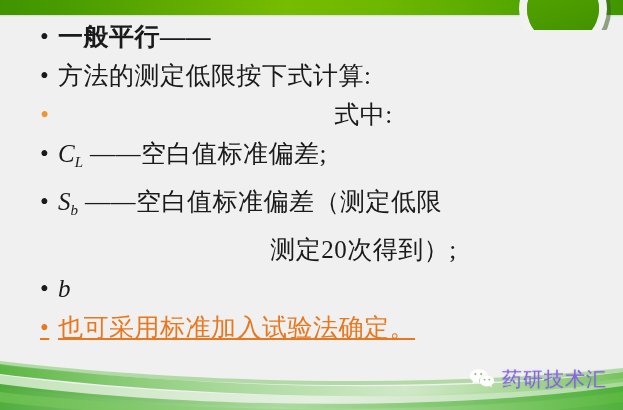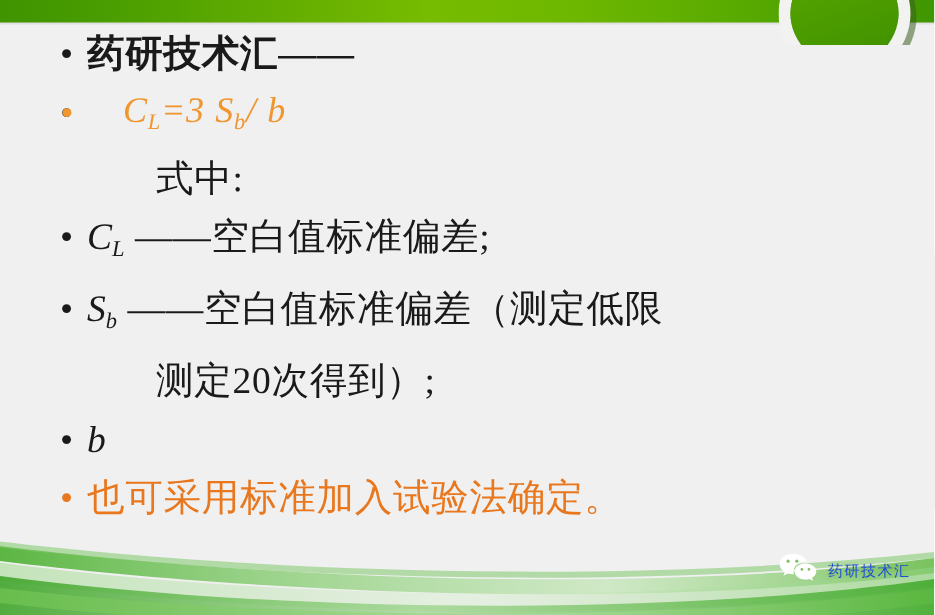--- a/index.html
+++ b/index.html
@@ -94,25 +94,25 @@
     letter-spacing: 0.5px;
     white-space: nowrap;
   }
   .bullet {
     position: absolute;
     left: 40px;
     top: 0;
     font-size: 25px;
     line-height: 39px;
   }
-  .line-nobullet { padding-left: 104px; }
+  .line-nobullet { padding-left: 104px; justify-content: center; }
 
   .txt-bold { font-weight: bold; }
   .orange { color: #e8771e; }
-  .line.orange, .line.orange .bullet { color: #e8771e; }
+  .line.orange, .line.orange .bullet { color: #e8771e; text-decoration: underline; }
 
   
   .formula {
     color: #f0952f;
     font-style: italic;
     font-size: 24px;
     padding-left: 82px;
     line-height: 36px;
   }
   .formula .var { font-style: italic; }
@@ -151,22 +151,22 @@
     position: absolute;
     right: 16px;
     bottom: 17px;
     display: flex;
     align-items: center;
     gap: 7px;
     z-index: 6;
   }
   .wm-icon { display: block; }
   .wm-text {
-    color: #1d4ed8;
-    font-size: 10px;
+    color: #8b5cf6;
+    font-size: 20px;
     font-family: Liberation Serif, serif;
     letter-spacing: 1px;
     text-shadow: 0 0 2px rgba(120,170,90,0.55);
   }
 </style>
 </head>
 <body>
 
 <div id="slide">
 
@@ -176,32 +176,30 @@
   <div class="corner-arc">
     <div class="ring-dark"></div>
     <div class="ring-white"></div>
     <div class="ring-inner"></div>
   </div>
 
   <div class="content">
 
     <div class="line">
       <span class="bullet">•</span>
-      <span class="txt-bold">药研技术汇——</span>
-    </div>
-
-    <div class="line">
-      <span class="bullet">•</span>
+      <span class="txt-bold">一般平行——</span>
+    </div>
+
+    <div class="line">
+      <span class="bullet">•</span>
+      <span>方法的测定低限按下式计算:</span>
     </div>
 
     <div class="line formula">
       <span class="bullet">•</span>
-      <span>
-        <span class="var">C</span><sub>L</sub><span>=3</span><span class="gap"></span><span class="var">S</span><sub>b</sub><span>/</span><span class="gap"></span><span class="var">b</span>
-      </span>
     </div>
 
     <div class="line line-nobullet">
       <span>式中:</span>
     </div>
 
     <div class="line">
       <span class="bullet">•</span>
       <span class="term"><span>C</span><sub>L</sub></span>
         <span class="gap"></span>

